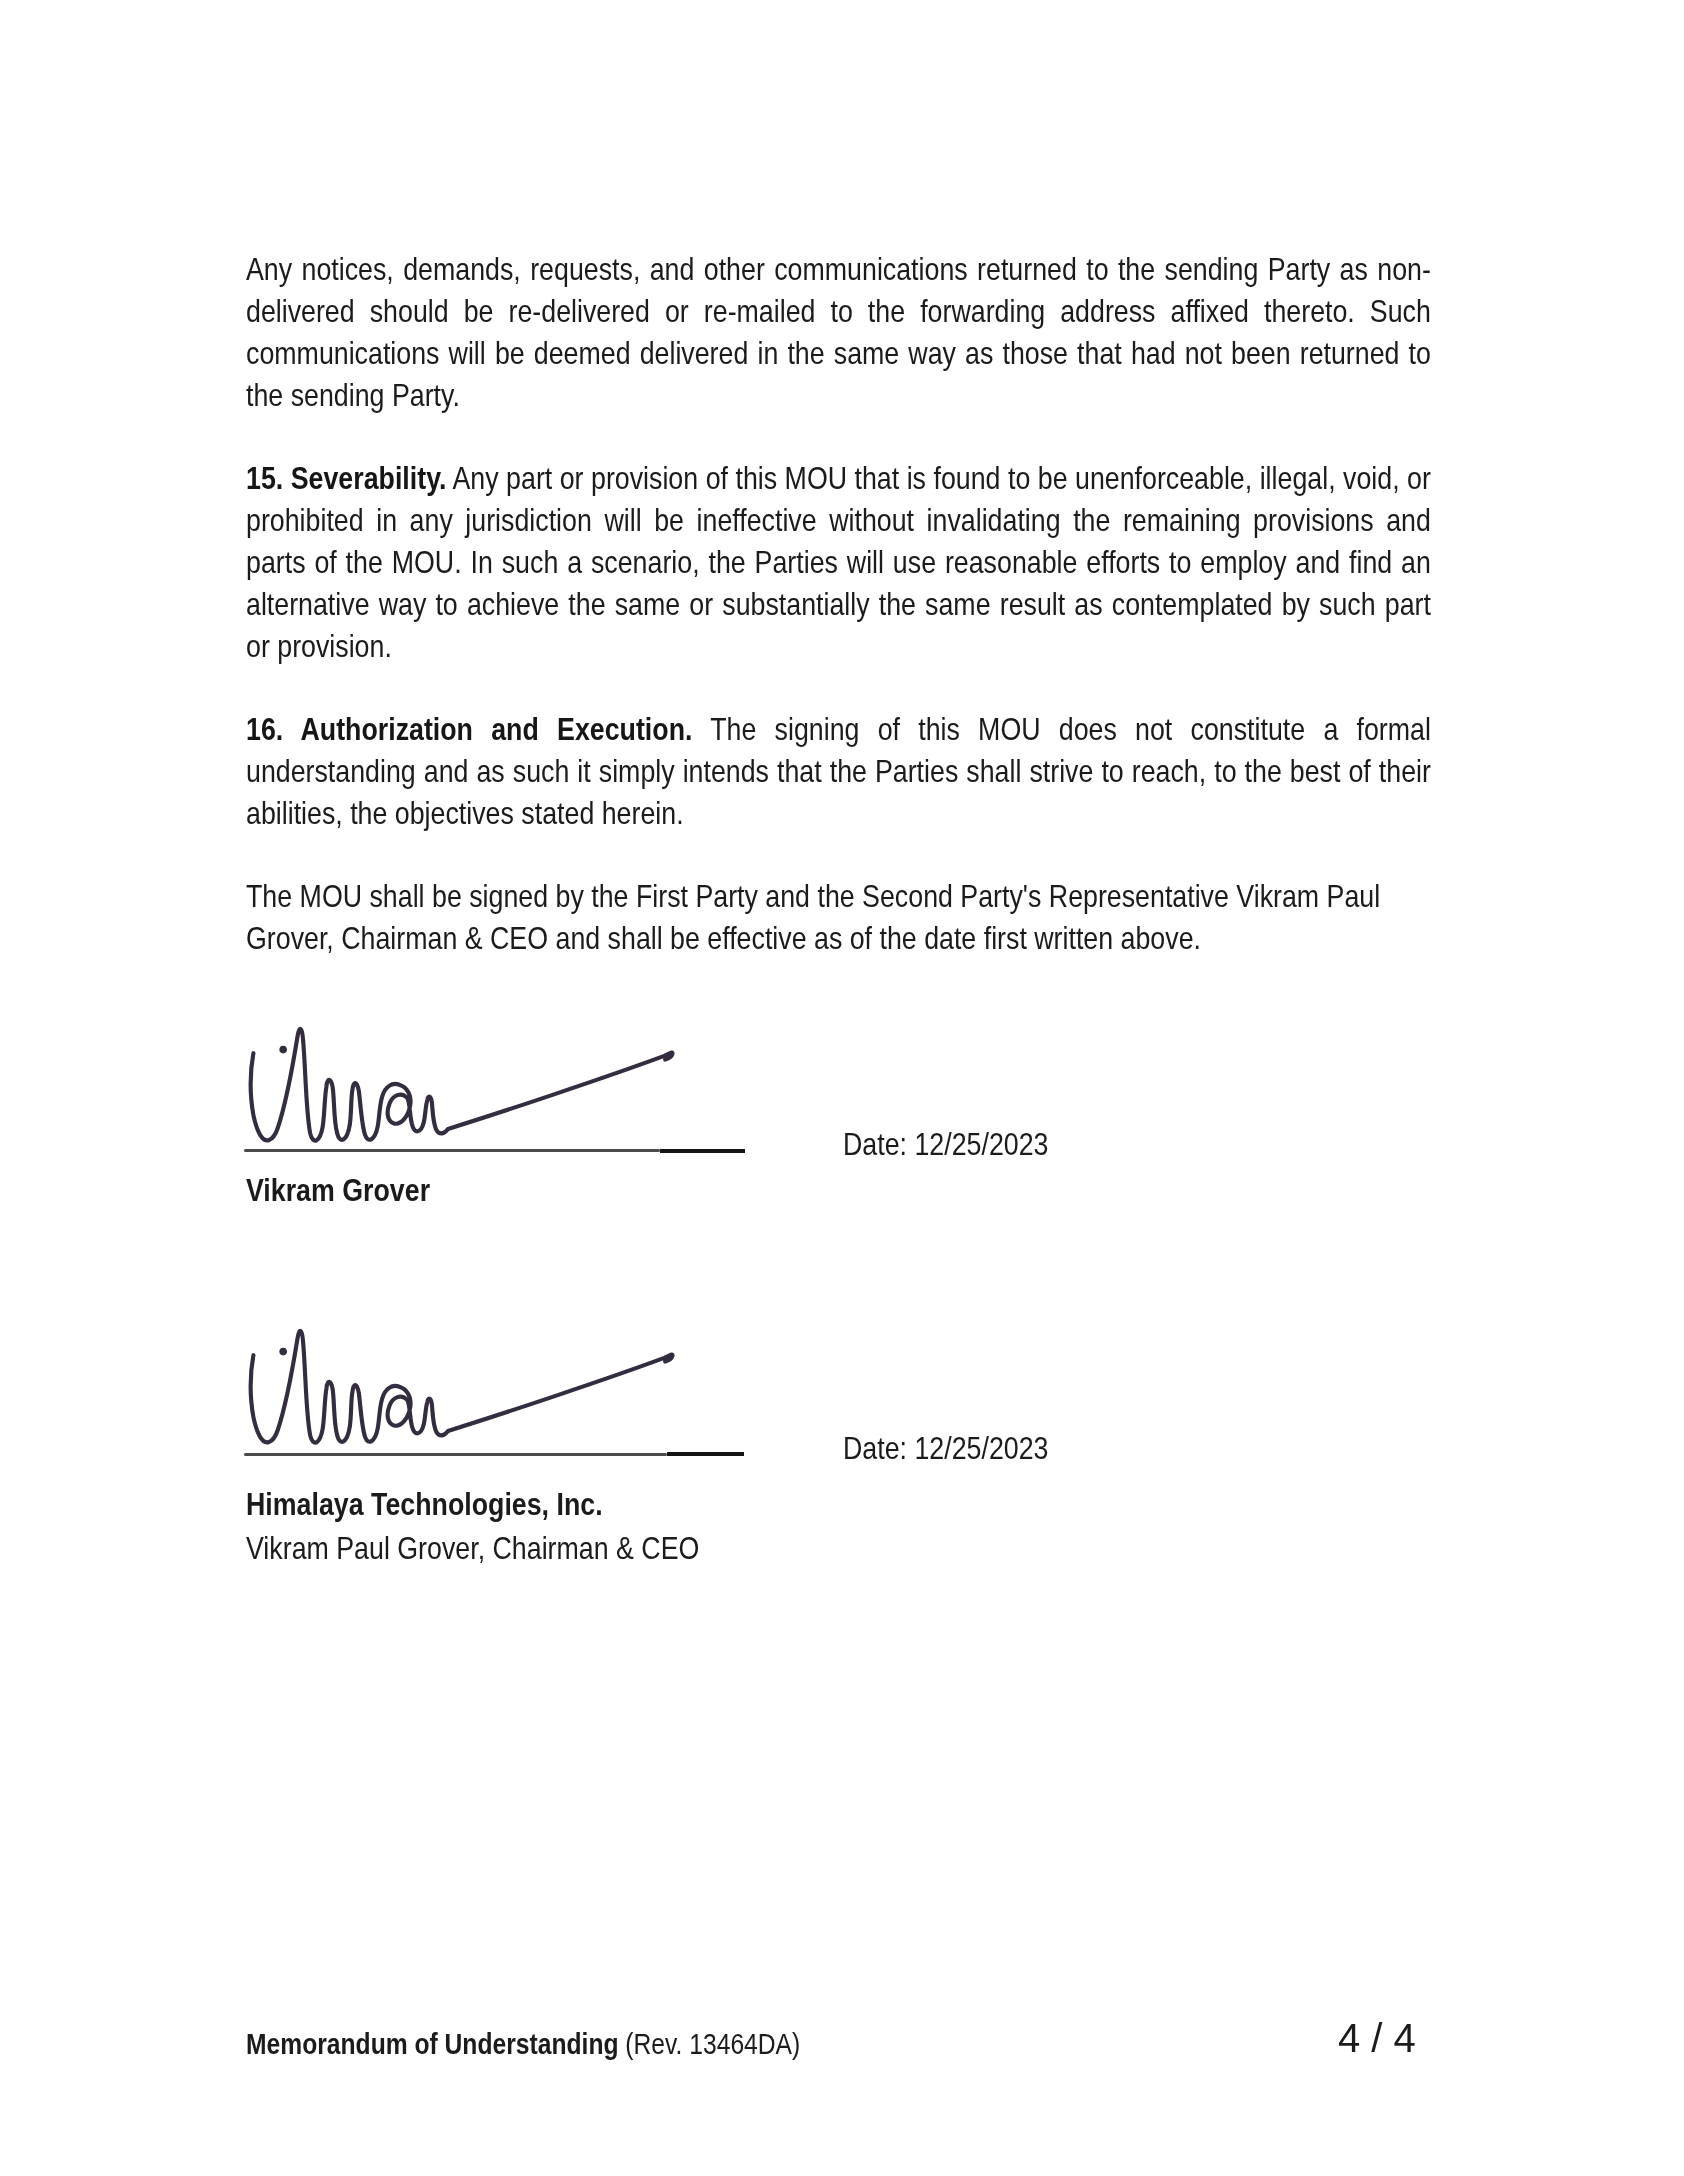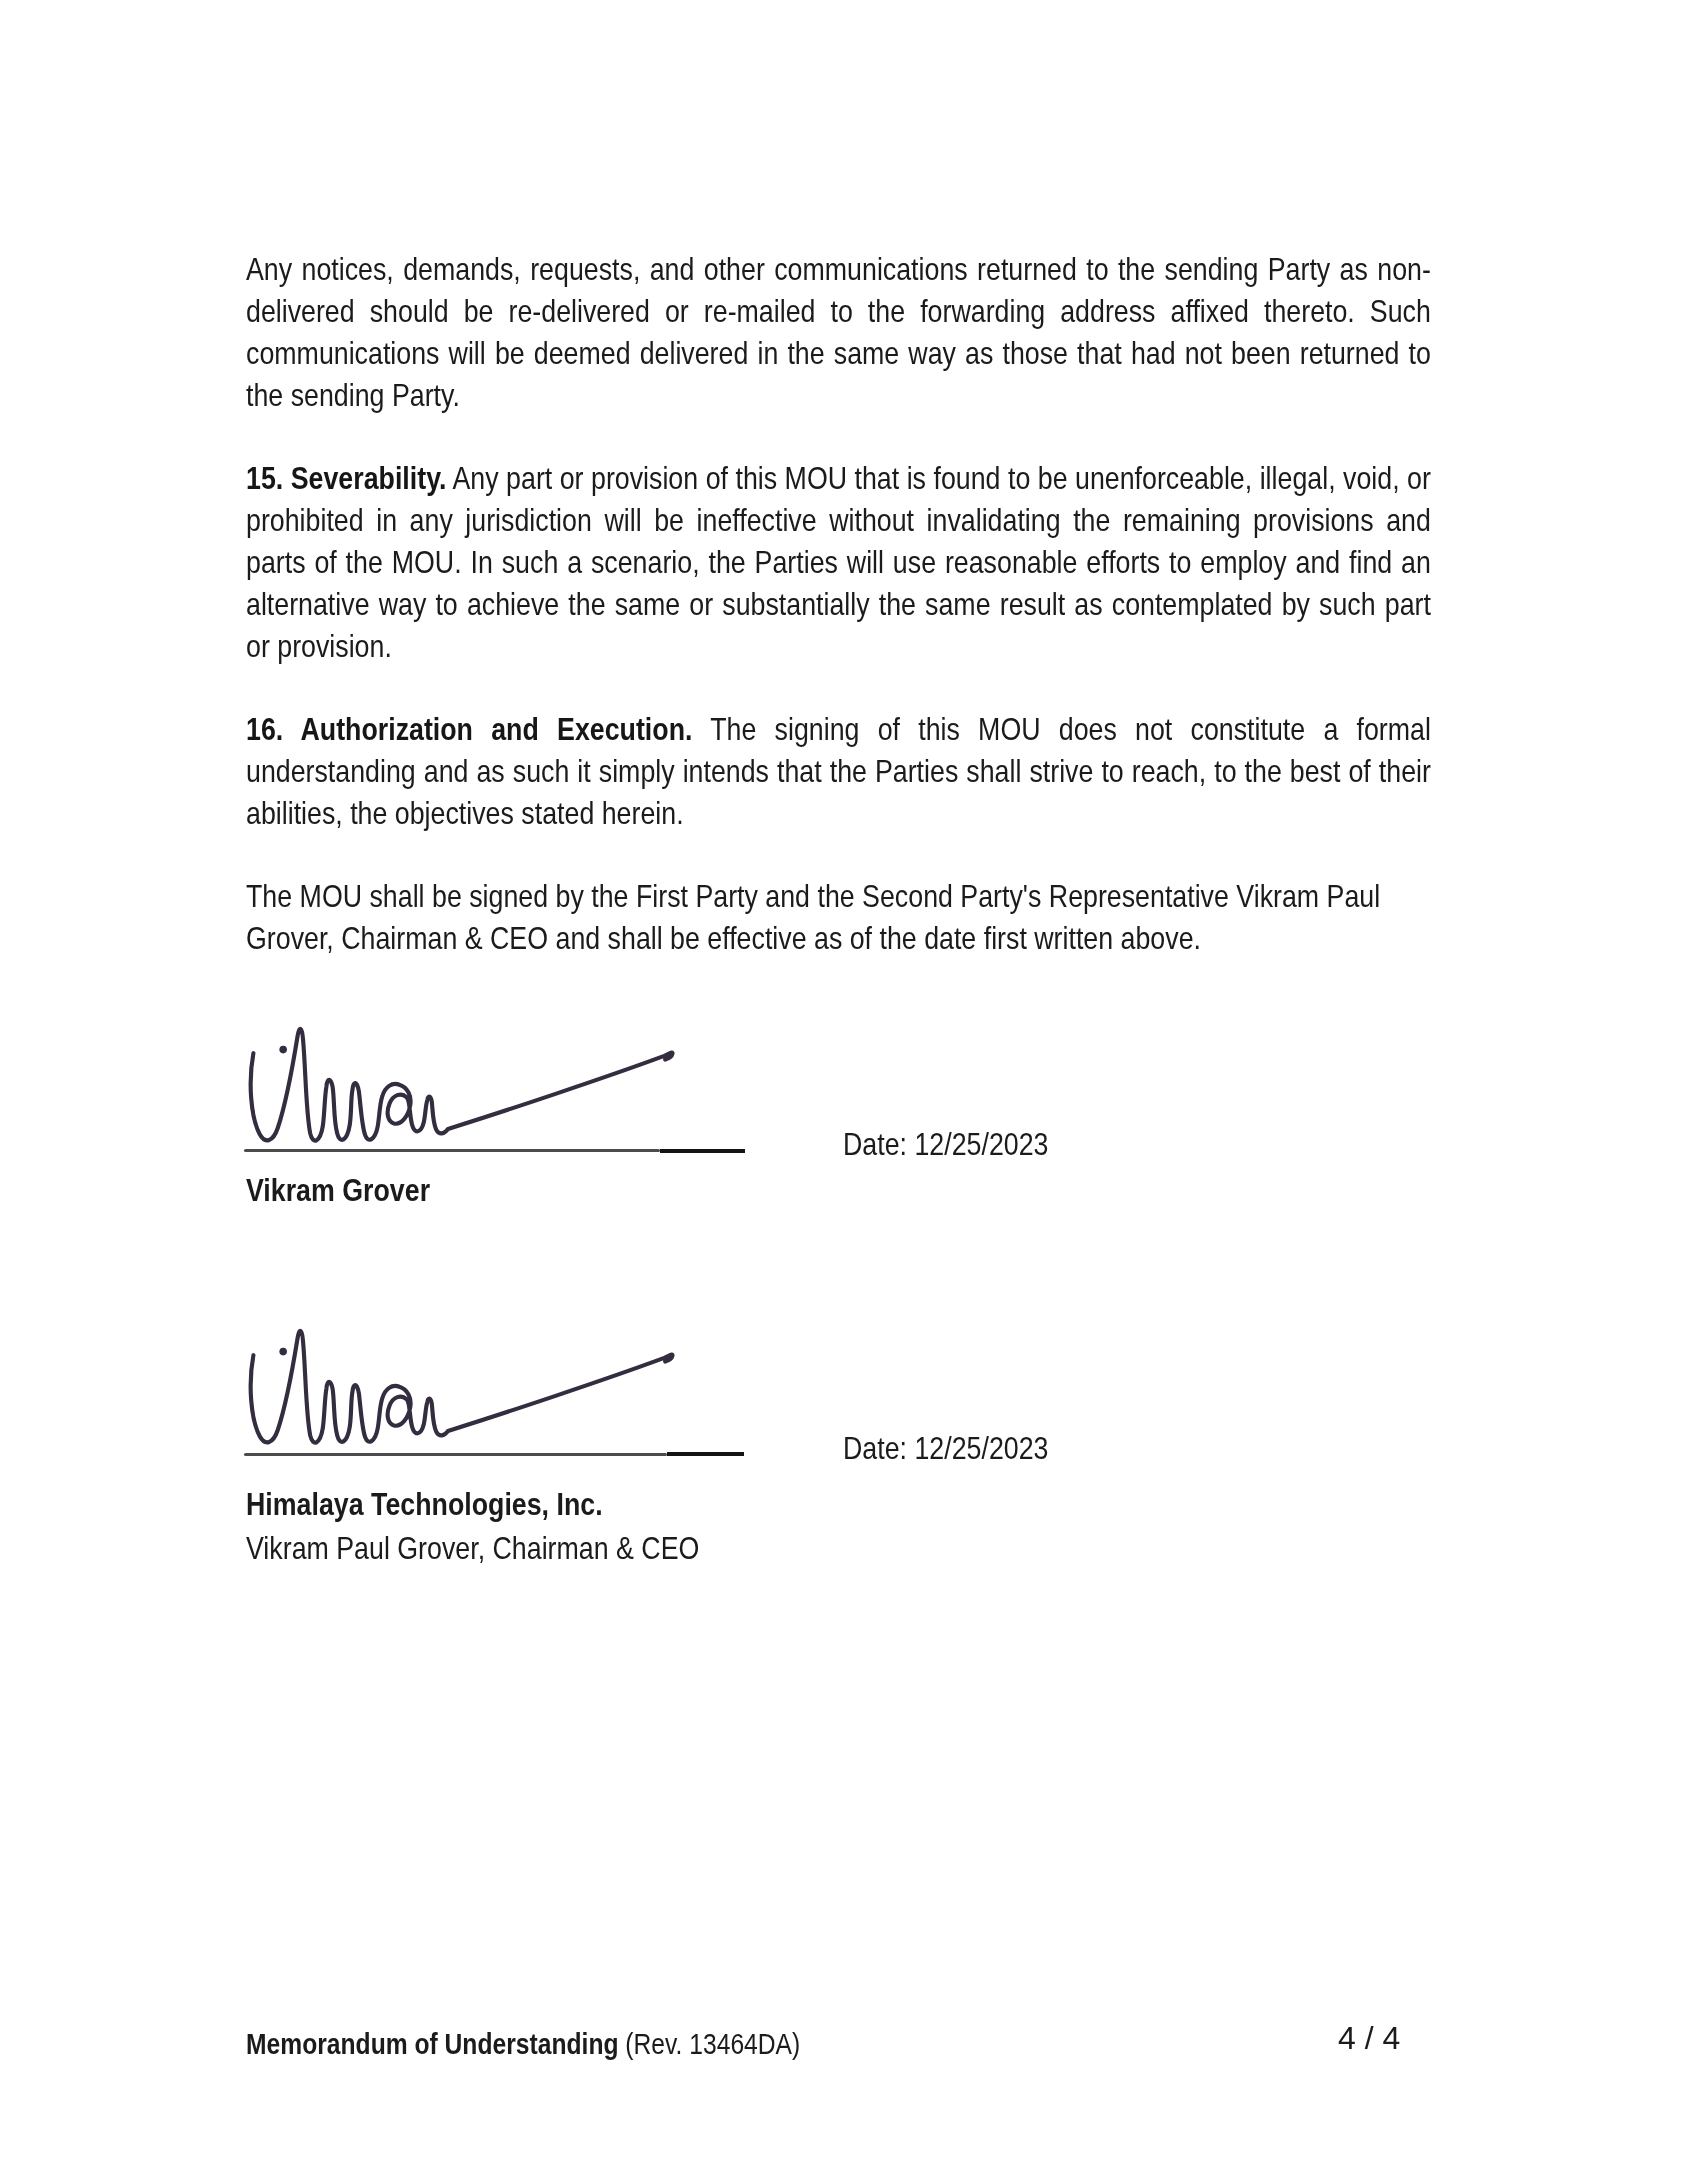--- a/index.html
+++ b/index.html
@@ -23,21 +23,21 @@
   .sig-svg{left:230px;width:455px;height:149px;}
   .sig-line-gray{height:2.7px;background:#4c4c4c;border-radius:1.8px;}
   .sig-line-black{height:3.6px;background:#141414;}
 
   .date-label{left:843px;font-size:31.5px;line-height:42px;white-space:nowrap;}
   .sig-name{left:246px;font-size:31.5px;line-height:42px;font-weight:bold;white-space:nowrap;}
   .sig-title{left:246px;font-size:31.5px;line-height:42px;white-space:nowrap;}
 
   .footer-left{left:246px;top:2027px;font-size:29px;line-height:34px;white-space:nowrap;}
   .footer-left b{font-weight:bold;}
-  .page-indicator{left:1338px;top:2020px;font-size:32px;line-height:36px;white-space:nowrap;}
+  .page-indicator{left:1338px;top:2020px;font-size:40px;line-height:36px;white-space:nowrap;}
 </style>
 </head>
 <body>
 
 <div class="abs body-text cond">
   <p><span>Any notices, demands, requests, and other communications returned to the sending Party as non-delivered should be re-delivered or re-mailed to the forwarding address affixed thereto. Such communications will be deemed delivered in the same way as those that had not been returned to the sending Party.</span></p>
   <p><b>15. Severability.</b> <span>Any part or provision of this MOU that is found to be unenforceable, illegal, void, or prohibited in any jurisdiction will be ineffective without invalidating the remaining provisions and parts of the MOU. In such a scenario, the Parties will use reasonable efforts to employ and find an alternative way to achieve the same or substantially the same result as contemplated by such part or provision.</span></p>
   <p><b>16. Authorization and Execution.</b> <span>The signing of this MOU does not constitute a formal understanding and as such it simply intends that the Parties shall strive to reach, to the best of their abilities, the objectives stated herein.</span></p>
   <p class="left-align"><span>The MOU shall be signed by the First Party and the Second Party's Representative Vikram Paul Grover, Chairman &amp; CEO and shall be effective as of the date first written above.</span></p>
 </div>

